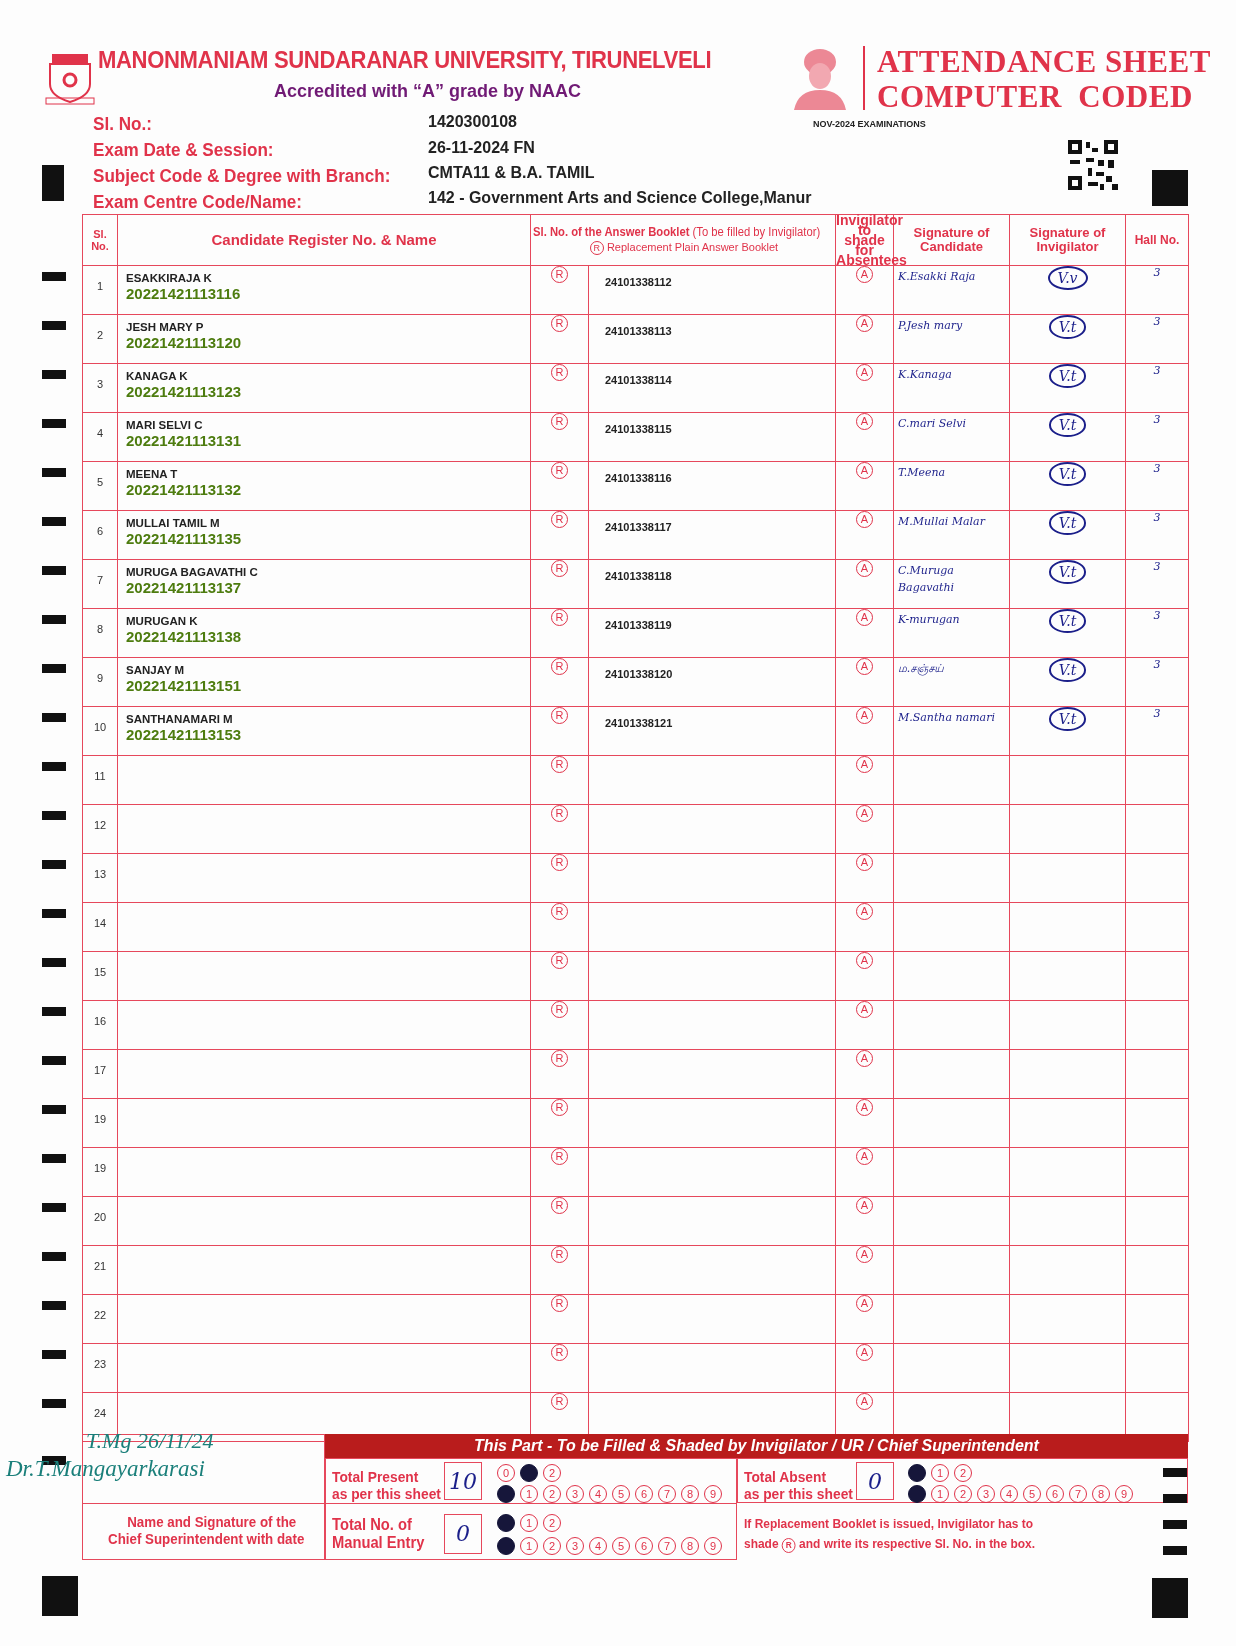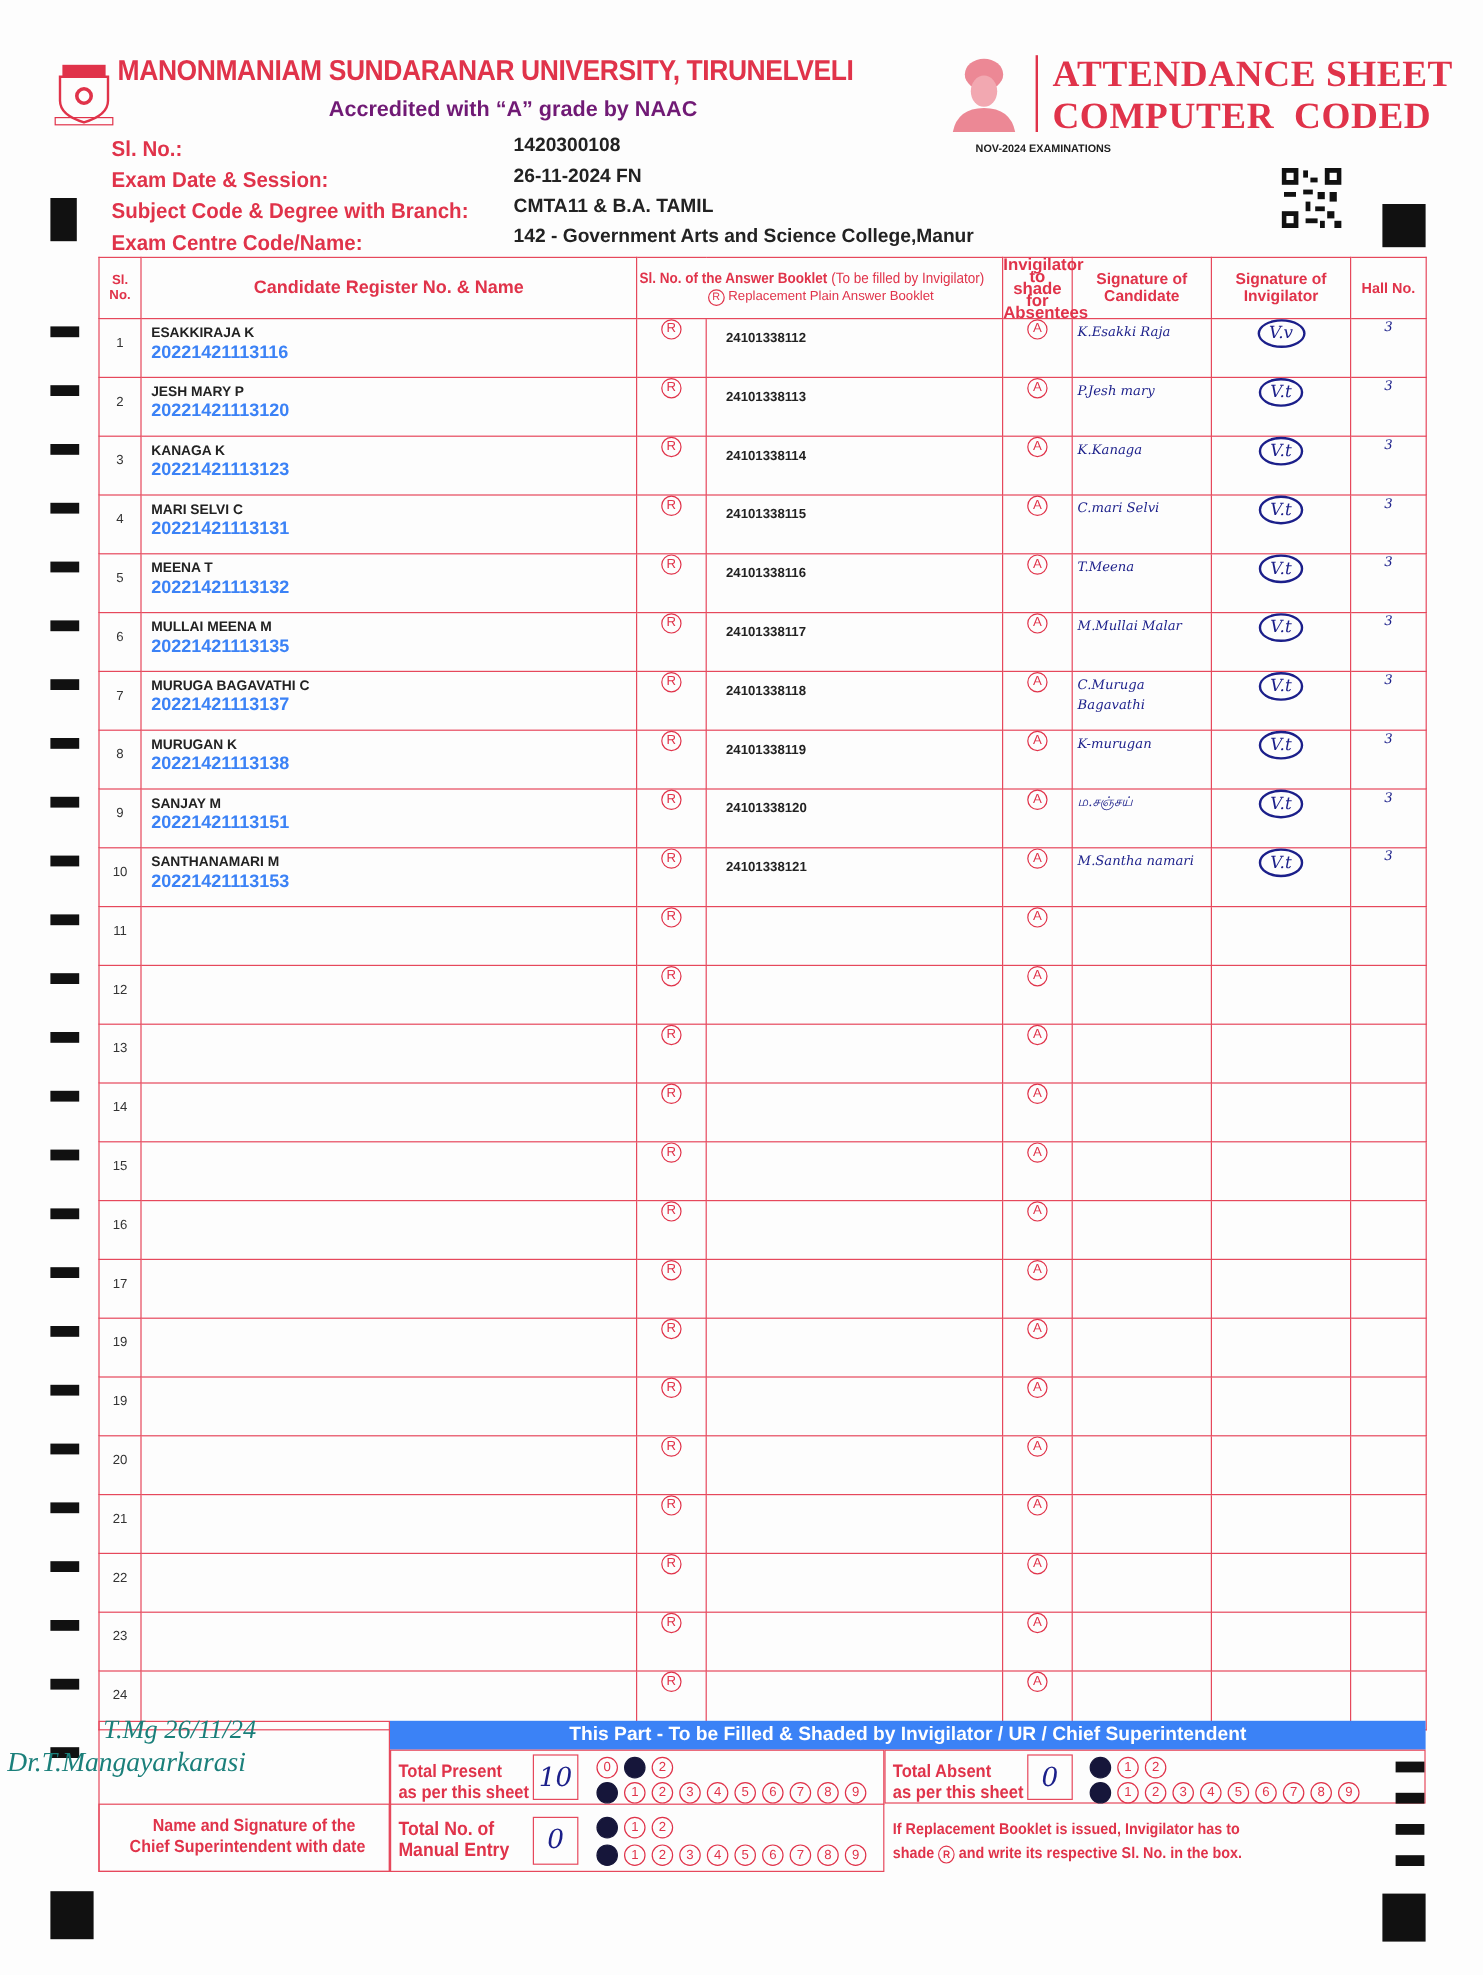--- a/index.html
+++ b/index.html
@@ -16,31 +16,31 @@
   .meta-val { position: absolute; left: 428px; font-size: 16px; font-weight: bold; color: #222; white-space: nowrap; }
   .mark { position: absolute; background: #111; }
   table.sheet { position: absolute; left: 82px; top: 214px; width: 1106px; border-collapse: collapse; table-layout: fixed; }
   table.sheet td, table.sheet th { border: 1px solid #e6485c; }
   table.sheet th { height: 38px; color: #e0334a; font-weight: bold; font-size: 13px; line-height: 14px; vertical-align: middle; text-align: center; }
   table.sheet th.small { font-size: 14px; line-height: 10px; }
   table.sheet td { height: 49px; vertical-align: top; font-size: 11px; position: relative; }
   td.sl { text-align: center; padding-top: 14px; color: #333; font-size: 11px; }
   td.cand { padding: 6px 0 0 8px; }
   .cname { font-size: 11.5px; font-weight: bold; color: #222; }
-  .creg { font-size: 15px; font-weight: bold; color: #3b82f6; margin-top: 1px; }
+  .creg { font-size: 15px; font-weight: bold; color: #4d7c0f; margin-top: 1px; }
   .bubble { display: inline-flex; align-items: center; justify-content: center; width: 17px; height: 17px; border: 1.2px solid #e0334a; border-radius: 50%; color: #e0334a; font-size: 11px; line-height: 1; }
   td.bub { text-align: center; vertical-align: middle; }
   td.booklet { padding: 10px 0 0 16px; font-size: 11.5px; font-weight: bold; color: #222; }
   .hand { font-family: "DejaVu Serif", serif; font-style: italic; color: #1b1f8a; }
   td.sig { padding: 2px 0 0 4px; font-size: 15px; line-height: 17px; }
   td.inv { text-align: center; vertical-align: middle; }
   .inv-mark { display: inline-block; border: 2px solid #1b1f8a; border-radius: 50%; padding: 2px 8px; font-size: 14px; color: #1b1f8a; font-family: "DejaVu Serif", serif; font-style: italic; }
   td.hall { text-align: center; vertical-align: middle; font-size: 26px; }
   .foot { position: absolute; left: 82px; top: 1434px; width: 1106px; height: 130px; }
-  .foot-banner { position: absolute; left: 243px; top: 0; width: 863px; height: 24px; background: #3b82f6; color: #fff; font-weight: bold; font-size: 16px; text-align: center; line-height: 24px; }
+  .foot-banner { position: absolute; left: 243px; top: 0; width: 863px; height: 24px; background: #b91c1c; color: #fff; font-weight: bold; font-size: 16px; text-align: center; line-height: 24px; font-style: italic; }
   .fbox { position: absolute; border: 1px solid #e6485c; }
   .flabel { position: absolute; color: #e0334a; font-weight: bold; font-size: 15px; line-height: 17px; transform: scaleX(0.92); transform-origin: left; white-space: nowrap; }
   .numbox { position: absolute; width: 38px; height: 38px; border: 1px solid #e6485c; text-align: center; line-height: 38px; font-size: 22px; }
   .brow { position: absolute; display: flex; gap: 5px; }
   .brow .bubble { width: 18px; height: 18px; font-size: 11px; }
   .bubble.filled { background: #16163a; border-color: #16163a; color: transparent; }
   .note { position: absolute; color: #e0334a; font-weight: bold; font-size: 13px; line-height: 20px; transform: scaleX(0.92); transform-origin: left; white-space: nowrap; }
   .cs-sign { position: absolute; font-family: Liberation Serif, serif; font-style: italic; color: #1a7f7a; white-space: nowrap; }
 </style>
 </head>
@@ -221,21 +221,21 @@
         <td class="bub"><span class="bubble">R</span></td>
         <td class="booklet">24101338116</td>
         <td class="bub"><span class="bubble">A</span></td>
         <td class="sig hand">T.Meena</td>
         <td class="inv"><span class="inv-mark">V.t</span></td>
         <td class="hall hand">3</td>
       </tr>
       <tr>
         <td class="sl">6</td>
         <td class="cand">
-          <div class="cname">MULLAI MEENA M</div>
+          <div class="cname">MULLAI TAMIL M</div>
           <div class="creg">20221421113135</div>
         </td>
         <td class="bub"><span class="bubble">R</span></td>
         <td class="booklet">24101338117</td>
         <td class="bub"><span class="bubble">A</span></td>
         <td class="sig hand">M.Mullai Malar</td>
         <td class="inv"><span class="inv-mark">V.t</span></td>
         <td class="hall hand">3</td>
       </tr>
       <tr>

